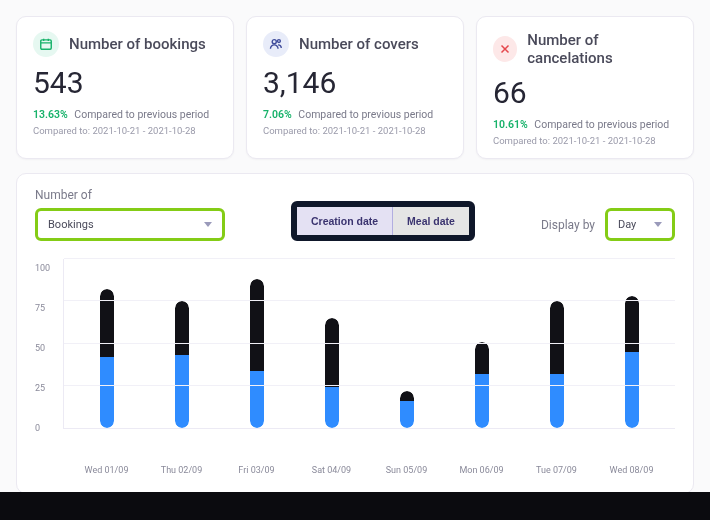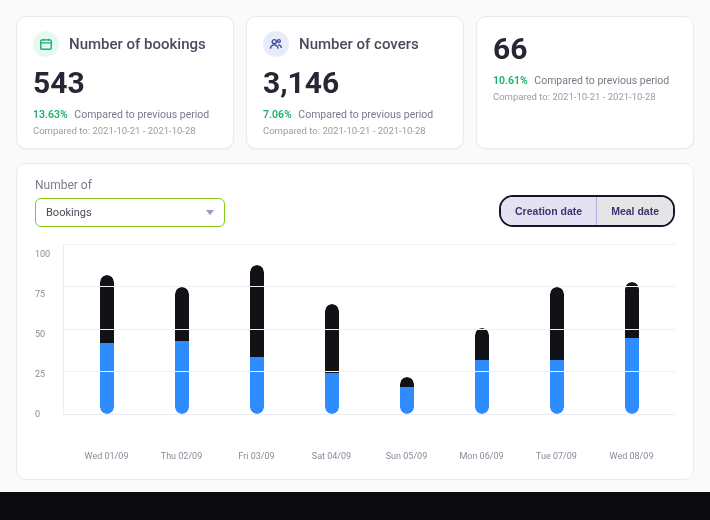--- a/index.html
+++ b/index.html
@@ -37,21 +37,21 @@
     border-radius: 50%;
     display: flex; align-items: center; justify-content: center;
   }
   .card-title {
     font-size: 15px;
     color: #4a4a5a;
     font-weight: 500;
   }
   .card-value {
     font-size: 30px;
-    font-weight: 700;
+    font-weight: 400;
     color: #262634;
     margin-bottom: 8px;
   }
   .card-delta-row {
     font-size: 10.5px;
     color: #7a7a8a;
     margin-bottom: 4px;
   }
   .card-delta {
     color: #17b26a;
@@ -72,21 +72,21 @@
   .panel-top {
     display: flex;
     align-items: flex-end;
     justify-content: space-between;
     margin-bottom: 18px;
     gap: 12px;
   }
   .control-block { display: flex; flex-direction: column; gap: 6px; }
   .control-label { font-size: 12px; color: #7a7a8a; }
   .select {
-    border: 1px solid #84cc16;
+    border: 3px solid #84cc16;
     border-radius: 6px;
     background: #fff;
     padding: 7px 10px;
     font-size: 11px;
     color: #4a4a5a;
     display: flex;
     align-items: center;
     justify-content: space-between;
     gap: 10px;
     cursor: pointer;
@@ -94,22 +94,22 @@
   .select.wide { width: 190px; }
   .select.narrow { width: 70px; }
   .chevron {
     width: 0; height: 0;
     border-left: 4px solid transparent;
     border-right: 4px solid transparent;
     border-top: 5px solid #9a9aba;
   }
   .seg {
     display: flex;
-    border: 2px solid #0f172a;
-    border-radius: 14px;
+    border: 6px solid #0f172a;
+    border-radius: 6px;
     overflow: hidden;
   }
   .seg button {
     border: none;
     background: #e5e5e5;
     font-size: 10.5px;
     padding: 8px 14px;
     color: #3b3470;
     font-weight: 600;
     cursor: pointer;
@@ -221,20 +221,28 @@
       </div>
       <div class="card-value">3,146</div>
       <div class="card-delta-row">
         <span class="card-delta">7.06%</span>
         <span>Compared to previous period</span>
       </div>
       <div class="card-compare">Compared to: 2021-10-21 - 2021-10-28</div>
     </div>
 
     <div class="card">
+      <div class="card-head">
+        <span class="card-icon" style="background:#fde8e8">
+          <svg width="12" height="12" viewBox="0 0 24 24" fill="none" stroke="#e5484d" stroke-width="3">
+              <path d="M5 5l14 14M19 5L5 19"></path>
+            </svg>
+        </span>
+        <span class="card-title">Number of cancelations</span>
+      </div>
       <div class="card-value">66</div>
       <div class="card-delta-row">
         <span class="card-delta">10.61%</span>
         <span>Compared to previous period</span>
       </div>
       <div class="card-compare">Compared to: 2021-10-21 - 2021-10-28</div>
     </div>
   </div>
 
   <div class="panel">
@@ -245,20 +253,27 @@
           <span>Bookings</span>
           <span class="chevron"></span>
         </div>
       </div>
 
       <div class="seg">
         <button class="active">Creation date</button>
         <button>Meal date</button>
       </div>
 
+      <div class="right-controls">
+        <span class="control-label">Display by</span>
+        <div class="select narrow">
+          <span>Day</span>
+          <span class="chevron"></span>
+        </div>
+      </div>
     </div>
 
     <div class="chart-wrap">
       <div class="chart">
         <div class="yaxis" id="yaxis">
             <div>100</div>
             <div>75</div>
             <div>50</div>
             <div>25</div>
             <div>0</div>

